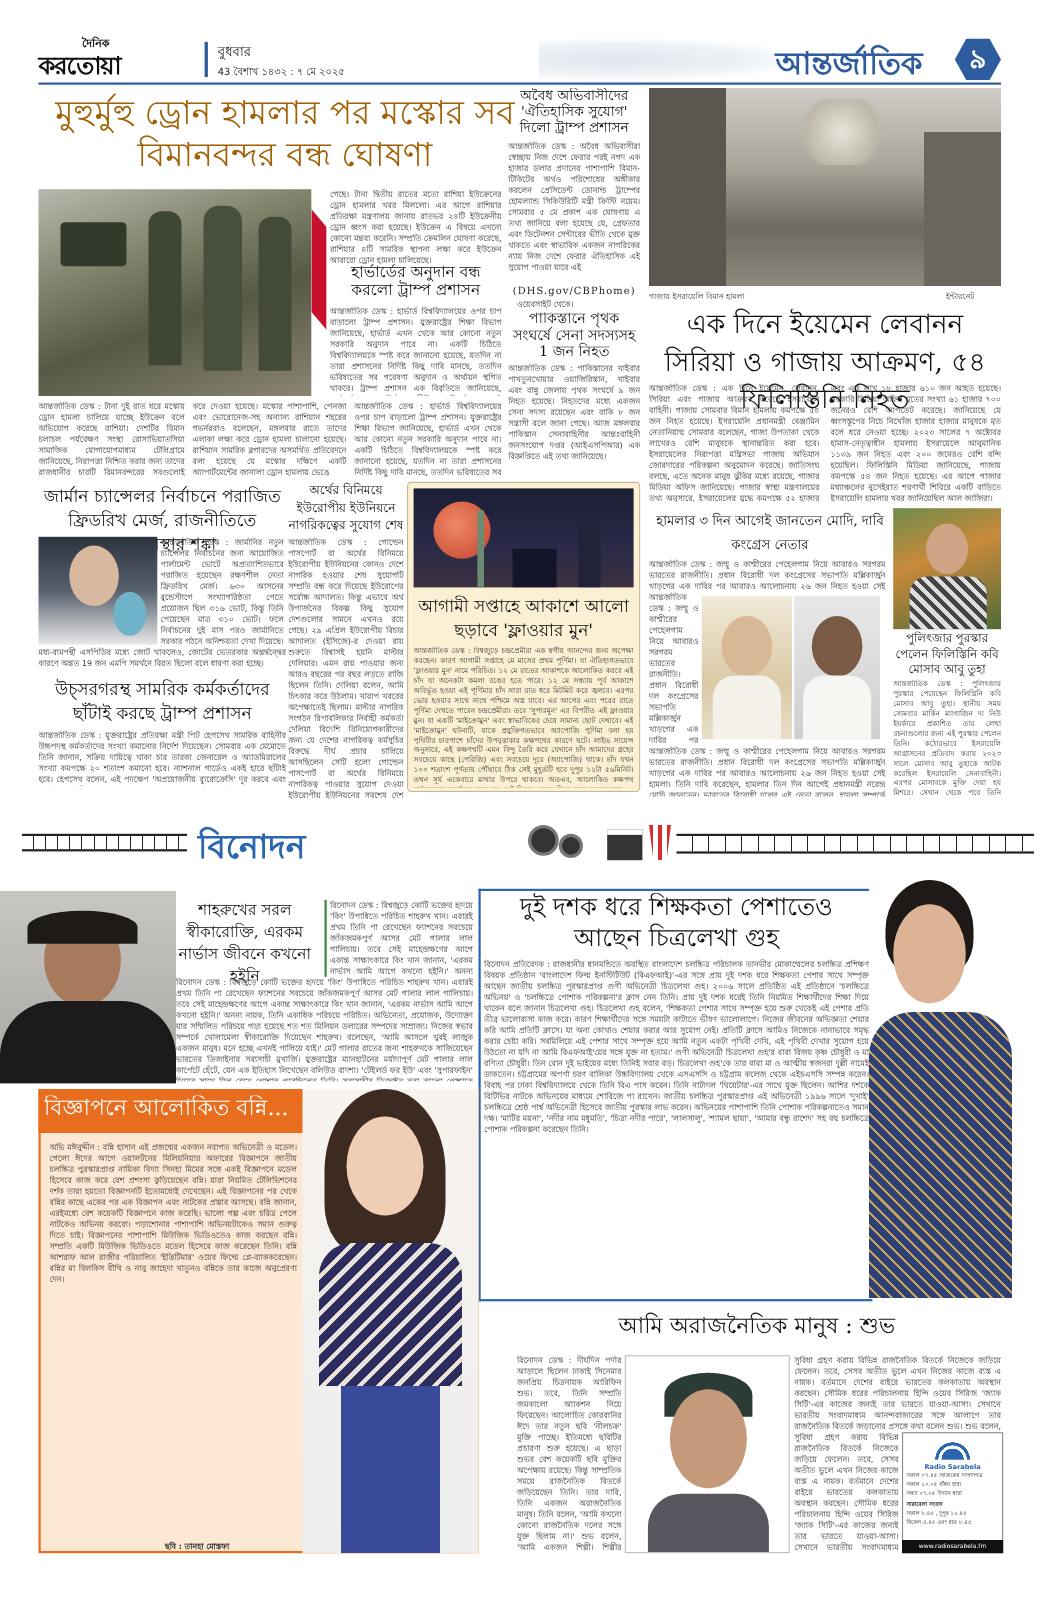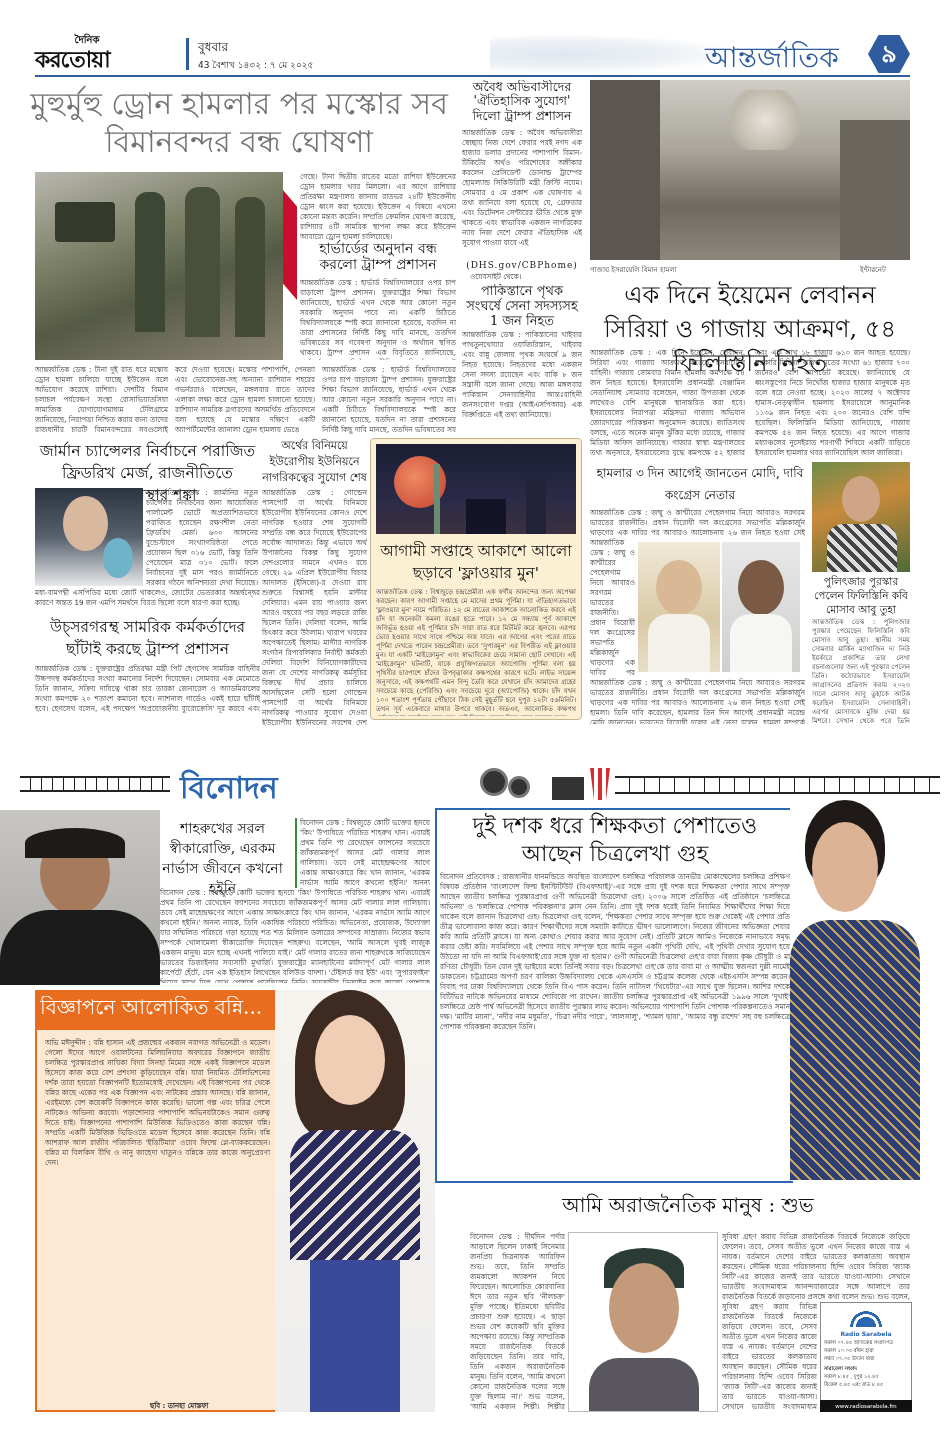--- a/index.html
+++ b/index.html
@@ -9,24 +9,24 @@
 .hd{font-family:"DejaVu Serif",serif;color:#111;text-align:center;line-height:1.15;overflow:hidden}
 .photo{background:#888;overflow:hidden}
 .cap{font-size:7px;color:#333}
 #logo-small{left:42px;top:32px;font-size:10px;font-weight:bold;color:#111;width:90px;text-align:center}
 #logo{left:35px;top:42px;font-size:22px;font-weight:900;color:#111;font-family:"DejaVu Serif",serif;letter-spacing:-1px}
 #mast-sep{left:186px;top:38px;width:3px;height:32px;background:#2e5c9e}
 #day{left:198px;top:38px;font-size:12px;color:#222}
 #date{left:198px;top:58px;font-size:9px;color:#222}
 #mast-rule{left:35px;top:75px;width:875px;height:2px;background:#2e5c9e}
 #map-bg{left:490px;top:35px;width:240px;height:38px;background:radial-gradient(ellipse at 30% 50%,#dfe7ef 0%,#eef2f6 50%,transparent 75%)}
-#section{left:705px;top:36px;font-size:28px;font-weight:normal;color:#2e5c9e;font-family:"DejaVu Serif",serif}
+#section{left:705px;top:36px;font-size:28px;font-weight:bold;color:#2e5c9e;font-family:"DejaVu Serif",serif}
 #pageno{left:868px;top:33px;width:42px;height:42px;background:#2e5c9e;clip-path:polygon(25% 5%,75% 5%,100% 50%,75% 95%,25% 95%,0 50%);color:#fff;font-size:24px;font-weight:bold;text-align:center;line-height:42px}
 
-#h1{left:24px;top:85px;width:430px;font-size:30px;color:#737373;line-height:38px}
+#h1{left:44px;top:85px;width:430px;font-size:30px;color:#a16207;line-height:38px}
 </style>
 </head>
 <body>
 
 <div class="abs" id="logo-small">দৈনিক</div>
 <div class="abs" id="logo">করতোয়া</div>
 <div class="abs" id="mast-sep"></div>
 <div class="abs" id="day">বুধবার</div>
 <div class="abs" id="date">43 বৈশাখ ১৪৩২ : ৭ মে ২০২৫</div>
 <div class="abs" id="map-bg"></div>
@@ -107,21 +107,21 @@
 </div>
 <div class="abs txt" style="left:590px;top:678px;width:215px;height:46px">আন্তর্জাতিক ডেস্ক : জম্মু ও কাশ্মীরের পেহেলগাম নিয়ে আবারও সরগরম ভারতের রাজনীতি। প্রধান বিরোধী দল কংগ্রেসের সভাপতি মল্লিকার্জুন খাড়গের এক দাবির পর আবারও আলোচনায় ২৬ জন নিহত হওয়া সেই হামলা। তিনি দাবি করেছেন, হামলার তিন দিন আগেই প্রধানমন্ত্রী নরেন্দ্র মোদি জানতেন। ভারতের বিরোধী দলের এই নেতা বলেন, হামলা সম্পর্কে গোয়েন্দা তথ্য থাকায় মোদি তার কাশ্মীর সফর বাতিল করেছিলেন। তিনি বলেন, আমি জানতে পেরেছি গত ২২ এপ্রিল পেহেলগামে হামলার তিন দিন আগে প্রধানমন্ত্রীর কাছে একটি গোয়েন্দা রিপোর্ট পাঠানো হয়েছিল। এ বিষয়ে পড়েছি। কেন্দ্রীয় সরকার মেনে নিয়েছে, ২৬ জন পর্যটক খুনের ঘটনায় গোয়েন্দা ব্যর্থতা ছিল।</div>
 
 <div class="abs photo" style="left:812px;top:462px;width:98px;height:110px;background:linear-gradient(160deg,#6e8c4c 0%,#c98a3b 40%,#4e6b38 100%)">
   <div style="position:absolute;left:30px;top:14px;width:38px;height:46px;border-radius:50%;background:#cfa585"></div>
   <div style="position:absolute;left:15px;top:62px;width:70px;height:48px;background:repeating-linear-gradient(45deg,#ddd 0 4px,#444 4px 8px);border-radius:16px 16px 0 0"></div>
 </div>
 <div class="abs hd" style="left:812px;top:574px;width:98px;font-size:10.5px;line-height:14px">পুলিৎজার পুরস্কার পেলেন ফিলিস্তিনি কবি মোসাব আবু তুহা</div>
 <div class="abs txt" style="left:812px;top:618px;width:98px;height:108px;font-size:6.6px;line-height:9px">আন্তর্জাতিক ডেস্ক : পুলিৎজার পুরস্কার পেয়েছেন ফিলিস্তিনি কবি মোসাব আবু তুহা। স্থানীয় সময় সোমবার মার্কিন ম্যাগাজিন দ্য নিউ ইয়র্কারে প্রকাশিত তার লেখা রচনাগুলোর জন্য এই পুরস্কার পেলেন তিনি। কঠোরভাবে ইসরায়েলি আগ্রাসনের প্রতিবাদ করায় ২০২৩ সালে মোসাব আবু তুহাকে আটক করেছিল ইসরায়েলি সেনাবাহিনী। এরপর মোসাবকে মুক্তি দেয়া হয় মিশরে। সেখান থেকে পরে তিনি যুক্তরাষ্ট্রে আশ্রয় নেন। যুক্তরাষ্ট্রে এসে দ্য নিউ ইয়র্কারে সেই ভিত ও ভয়ংকর অভিজ্ঞতার কথা লিখতে শুরু করেন।</div>
 
-<div class="abs" style="left:0;top:762px;width:945px;height:44px">
+<div class="abs" style="left:0;top:744px;width:945px;height:44px">
   <div style="position:absolute;left:20px;top:14px;width:150px;height:16px;border-top:2px solid #222;border-bottom:2px solid #222;background:repeating-linear-gradient(90deg,#fff 0 10px,#222 10px 11px)"></div>
   <div style="position:absolute;left:180px;top:2px;font-size:30px;font-weight:bold;color:#2b66b1;font-family:'DejaVu Serif',serif">বিনোদন</div>
   <div style="position:absolute;left:480px;top:6px;width:28px;height:28px;border-radius:50%;background:#333;border:3px solid #777"></div>
   <div style="position:absolute;left:508px;top:14px;width:22px;height:22px;border-radius:50%;background:#333;border:3px solid #777"></div>
   <div style="position:absolute;left:552px;top:10px;width:32px;height:28px;background:#333;border-top:5px solid #fff"></div>
   <div style="position:absolute;left:590px;top:6px;width:20px;height:32px;background:repeating-linear-gradient(90deg,#d62f2f 0 4px,#fff 4px 8px);clip-path:polygon(0 0,100% 0,80% 100%,20% 100%)"></div>
   <div style="position:absolute;left:615px;top:14px;width:325px;height:18px;border-top:2px solid #222;border-bottom:2px solid #222;background:repeating-linear-gradient(90deg,#fff 0 14px,#222 14px 15px)"></div>
 </div>
 
 <div class="abs photo" style="left:0;top:810px;width:160px;height:175px;background:linear-gradient(180deg,#c8c6c2 0%,#a9a7a3 100%)">

